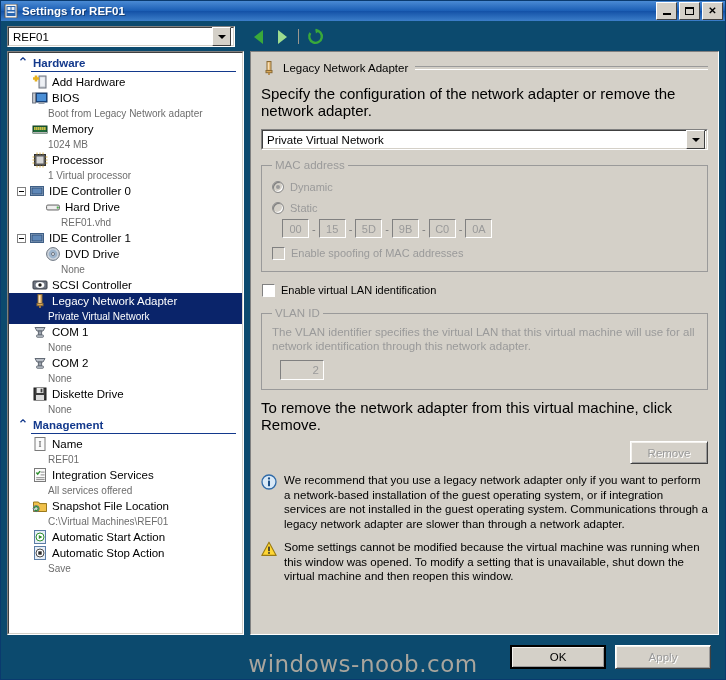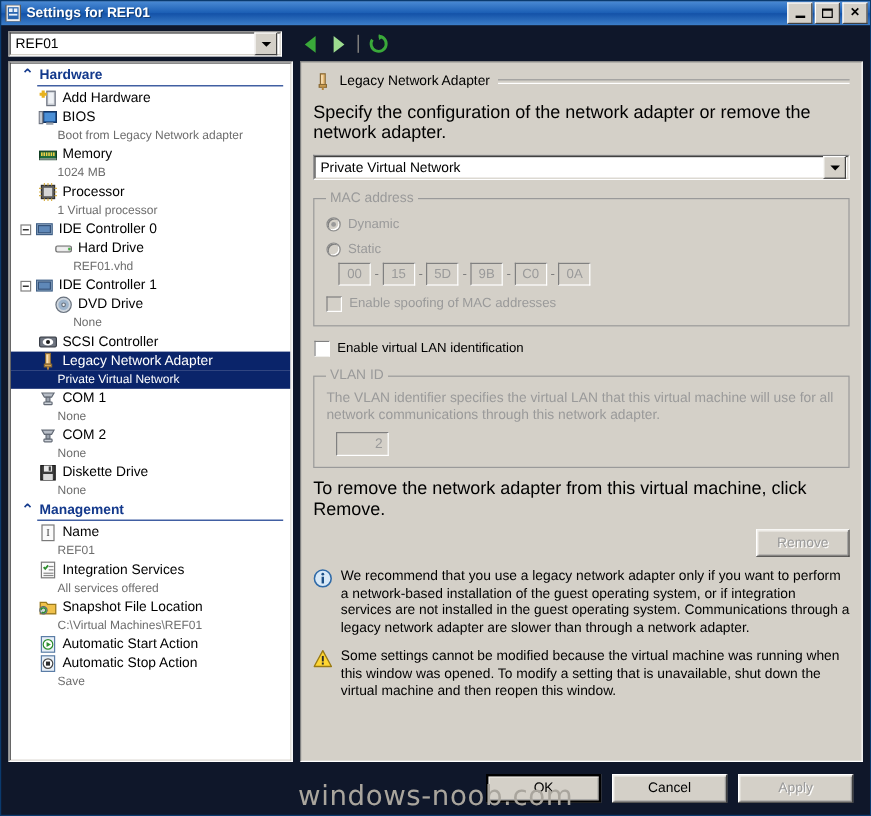--- a/index.html
+++ b/index.html
@@ -3,21 +3,21 @@
 <meta charset="utf-8">
 <style>
   html,body{margin:0;padding:0;}
   body{
     width:726px;height:680px;overflow:hidden;
     font-family:"Liberation Sans","DejaVu Sans",sans-serif;
     font-size:11px;color:#000;background:#d4d0c8;
   }
   .window{
     position:absolute;left:0;top:0;width:726px;height:680px;
-    background:#0f172a;border:1px solid #0a3a6e;box-sizing:border-box;
+    background:#0c4a6e;border:1px solid #0a3a6e;box-sizing:border-box;
     display:flex;flex-direction:column;
   }
   
   .titlebar{
     height:20px;flex:0 0 20px;
     background:linear-gradient(to bottom,#4a8ad4 0%,#1c5fb5 48%,#1452a8 52%,#3c7ec9 100%);
     display:flex;align-items:center;padding:0 2px 0 3px;box-sizing:border-box;
   }
   .tb-icon{width:14px;height:14px;flex:0 0 14px;margin-right:4px;position:relative;}
   .tb-title{
@@ -522,21 +522,21 @@
         </div>
       </fieldset>
 
       <div class="cbrow" style="margin:9px 0 8px 1px;">
         <span class="cb"></span>
         <span>Enable virtual LAN identification</span>
       </div>
 
       <fieldset class="grp-box disabled">
         <legend class="dis">VLAN ID</legend>
-        <div class="vlan-txt">The VLAN identifier specifies the virtual LAN that this virtual machine will use for all network communications through this network adapter.</div>
+        <div class="vlan-txt">The VLAN identifier specifies the virtual LAN that this virtual machine will use for all network identification through this network adapter.</div>
         <div class="vlan-input">2</div>
       </fieldset>
 
       <div class="para" style="margin:9px 0 0 0;">To remove the network adapter from this virtual machine, click Remove.</div>
       <div class="remove-row">
         <div class="btn disabled">Remove</div>
       </div>
 
       <div class="note">
         <span class="nic">
@@ -559,17 +559,16 @@
         </span>
         <span class="ntx">Some settings cannot be modified because the virtual machine was running when this window was opened. To modify a setting that is unavailable, shut down the virtual machine and then reopen this window.</span>
       </div>
 
     </div>
   </div>
 
   <div class="bottom">
     <div class="watermark">windows-noob.com</div>
     <div class="btn default">OK</div>
-    <div class="btn">Cancel</div>
     <div class="btn disabled">Apply</div>
   </div>
 
 </div>
 
 </body></html>

